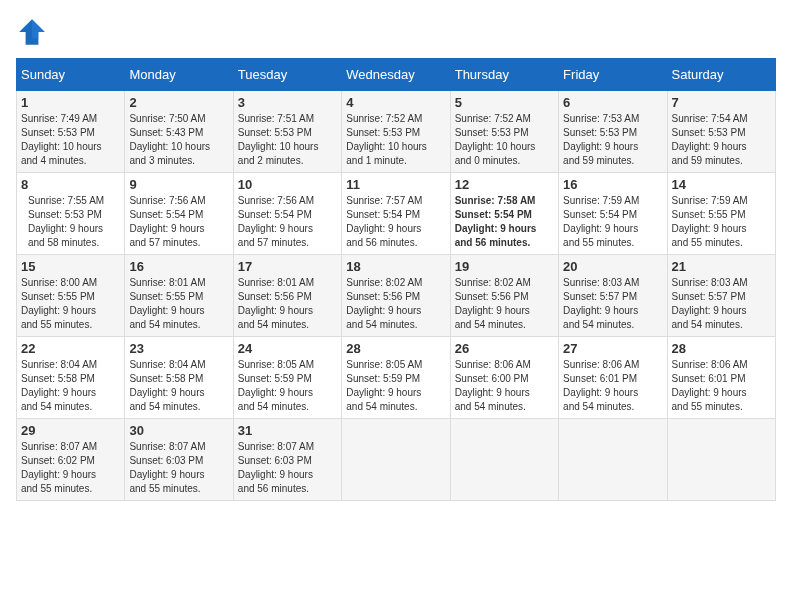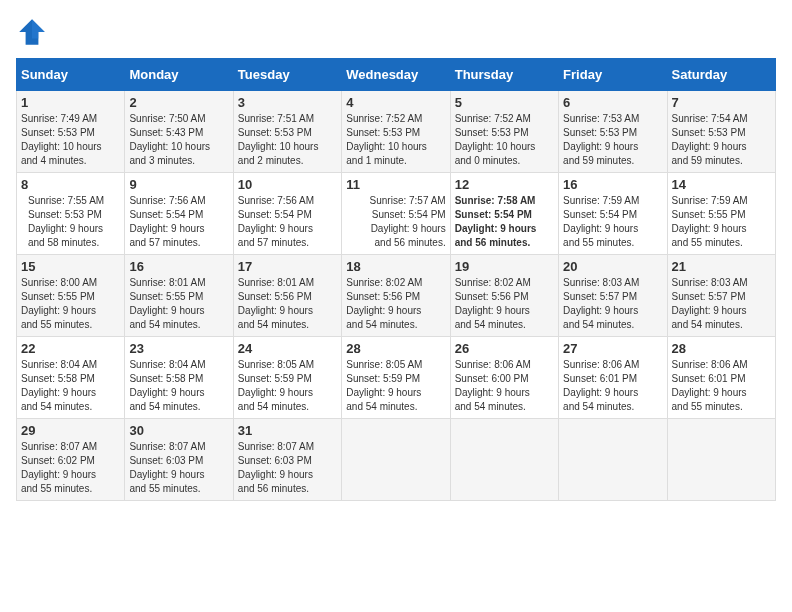--- a/index.html
+++ b/index.html
@@ -49,21 +49,21 @@
       border-collapse: collapse;
       table-layout: fixed;
     }
     thead tr {
       background-color: #1a6bbf;
       color: #fff;
     }
     thead th {
       padding: 8px 4px;
       font-size: 13px;
-      font-weight: bold;
+      font-weight: normal;
       text-align: left;
       border: 1px solid #1a6bbf;
     }
     tbody tr {
       background-color: #fff;
     }
     tbody tr:nth-child(odd) {
       background-color: #f5f5f5;
     }
     tbody td {
@@ -187,21 +187,21 @@
         </td>
         <td>
           <span class="day-num">10</span>
           <div class="day-info" style="white-space: pre-line;">Sunrise: 7:56 AM
 Sunset: 5:54 PM
 Daylight: 9 hours
 and 57 minutes.</div>
         </td>
         <td>
           <span class="day-num">11</span>
-          <div class="day-info" style="white-space: pre-line; text-align: right;">Sunrise: 7:57 AM
+          <div class="day-info" style="white-space: pre-line;">Sunrise: 7:57 AM
 Sunset: 5:54 PM
 Daylight: 9 hours
 and 56 minutes.</div>
         </td>
         <td>
           <span class="day-num">12</span>
           <div class="day-info" style="white-space: pre-line; font-weight: bold;">Sunrise: 7:58 AM
 Sunset: 5:54 PM
 Daylight: 9 hours
 and 56 minutes.</div>

